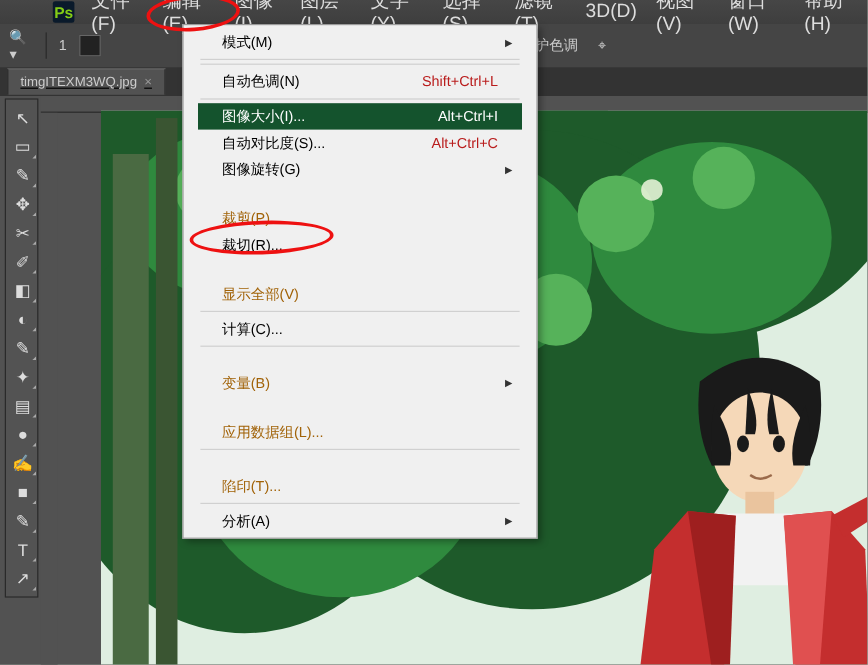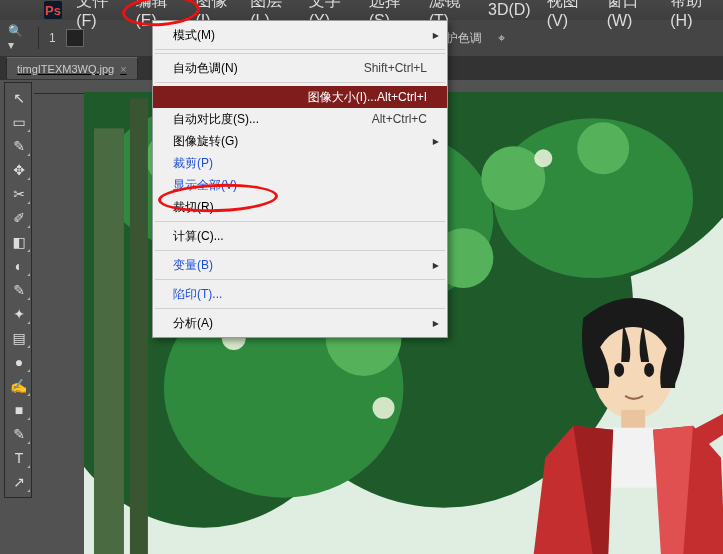--- a/index.html
+++ b/index.html
@@ -1,46 +1,46 @@
 <!DOCTYPE html>
 <html><head>
 <meta charset="utf-8">
 <style>
   * { margin: 0; padding: 0; box-sizing: border-box; }
   body { font-family: "Microsoft YaHei", Arial, sans-serif; font-size: 12px; background: #525252; overflow: hidden; width: 723px; height: 554px; position: relative; }
   
   .menubar { background: linear-gradient(#464646, #3e3e3e); height: 20px; display: flex; align-items: center; color: #ddd; padding-left: 4px; }
-  .ps-logo { background: #0a1a2b; color: #ef4444; font-weight: bold; font-size: 13px; width: 22px; height: 18px; display: inline-flex; align-items: center; justify-content: center; border-radius: 2px; margin-right: 6px; margin-left: 40px; }
+  .ps-logo { background: #0a1a2b; color: #84cc16; font-weight: bold; font-size: 13px; width: 22px; height: 18px; display: inline-flex; align-items: center; justify-content: center; border-radius: 2px; margin-right: 6px; margin-left: 40px; }
   .menu-item { padding: 2px 8px; cursor: default; font-size: 16px; }
   
   .optionbar { background: #454545; height: 36px; display: flex; align-items: center; color: #ccc; padding-left: 8px; gap: 10px; }
   .opt-swatch { width:18px; height:18px; background:#222; border:1px solid #666; }
   .opt-div { height:22px; width:1px; background:#2a2a2a; }
   .opt-icon { width:20px; height:20px; display:inline-flex; align-items:center; justify-content:center; color:#ccc; }
   
   .tabbar { background: #333; height: 24px; display:flex; align-items:center; padding-left:6px;text-decoration:underline; }
   .doc-tab { background: #525252; color:#ccc; height:22px; padding:3px 10px; font-size:11px; border-top:1px solid #666; border-left:1px solid #2a2a2a; border-right:1px solid #2a2a2a; display:flex; align-items:center; gap:6px;}
   .close-x { color:#999; }
   
   .toolbar { position:absolute; left:4px; top:82px; width:28px; background:#535353; padding:4px 2px; border:1px solid #2a2a2a; display:flex; flex-direction:column; gap:2px; }
   .tool { width:24px; height:22px; color:#ddd; display:flex; align-items:center; justify-content:center; font-size:14px; position:relative; cursor:default;}
   .tool:after { content:""; position:absolute; right:1px; bottom:1px; width:0; height:0; border-left:3px solid transparent; border-bottom:3px solid #aaa; }
   .tool.no-fly:after { display:none; }
   
   .canvas { position:absolute; left:84px; top:92px; right:0; bottom:0; overflow:hidden; }
   .art { width:100%; height:100%; }
   
-  .dropdown { position:absolute; left:152px; top:20px; width:296px; background:#f0f0f0; border:1px solid #9a9a9a; box-shadow:3px 3px 6px rgba(0,0,0,0.35); padding:3px 0; }
+  .dropdown { position:absolute; left:152px; top:20px; width:296px; background:#f0f0f0; border:1px solid #9a9a9a; box-shadow:3px 3px 6px rgba(0,0,0,0.35); padding:3px 12px; }
   .dd-item { height:22px; display:flex; align-items:center; justify-content:space-between; padding:0 20px; font-size:12px; color:#000; position:relative;}
-  .dd-item.disabled { color:#1d4ed8; }
-  .dd-item.selected { background:#7f1d1d; color:#fff;justify-content:flex-end; }
+  .dd-item.disabled { color:#a16207;margin-top:19px; }
+  .dd-item.selected { background:#14532d; color:#fff; }
   .dd-sep { height:1px; background:#d0d0d0; margin:3px 2px; }
   .dd-arrow:after { content:"▶"; font-size:8px; color:#333; position:absolute; right:8px; }
   .dd-item.selected .shortcut { color:#fff; }
-  .shortcut { color:#404040; }
+  .shortcut { color:#b91c1c; }
   
   .annot { position:absolute; border:3px solid #e11; border-radius:50%; pointer-events:none; }
   .annot1 { left:122px; top:-4px; width:78px; height:30px; transform:rotate(-4deg); }
   .annot2 { left:158px; top:184px; width:120px; height:28px; transform:rotate(-2deg); }
   
   .ruler-h { position:absolute; left:34px; right:0; top:80px; height:14px; background:#525252; border-bottom:1px solid #2a2a2a;}
   .ruler-v { position:absolute; left:34px; top:94px; bottom:0; width:14px; background:#525252; }
 </style>
 </head>
 <body>
@@ -189,34 +189,37 @@
     <div class="dd-item">
       <span>自动对比度(S)...</span>
       <span class="shortcut">Alt+Ctrl+C</span>
     </div>
     <div class="dd-item dd-arrow">
       <span>图像旋转(G)</span>
     </div>
     <div class="dd-item disabled">
       <span>裁剪(P)</span>
     </div>
+    <div class="dd-item">
+      <span>裁切(R)...</span>
+    </div>
     <div class="dd-item disabled">
       <span>显示全部(V)</span>
-    </div>
-    <div class="dd-item">
-      <span>裁切(R)...</span>
     </div>
     <div class="dd-sep"></div>
     <div class="dd-item">
       <span>计算(C)...</span>
     </div>
     <div class="dd-sep"></div>
     <div class="dd-item disabled dd-arrow">
       <span>变量(B)</span>
     </div>
+    <div class="dd-item disabled">
+      <span>应用数据组(L)...</span>
+    </div>
     <div class="dd-sep"></div>
     <div class="dd-item disabled">
       <span>陷印(T)...</span>
     </div>
     <div class="dd-sep"></div>
     <div class="dd-item dd-arrow">
       <span>分析(A)</span>
     </div>
   </div>
 

